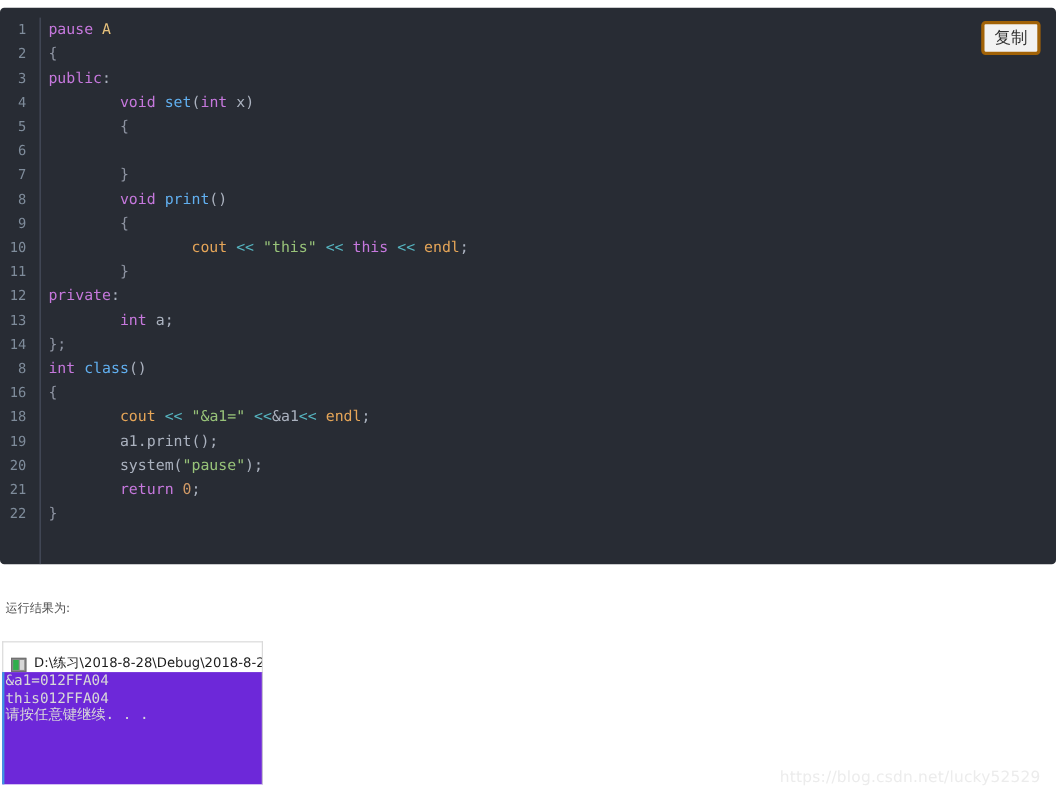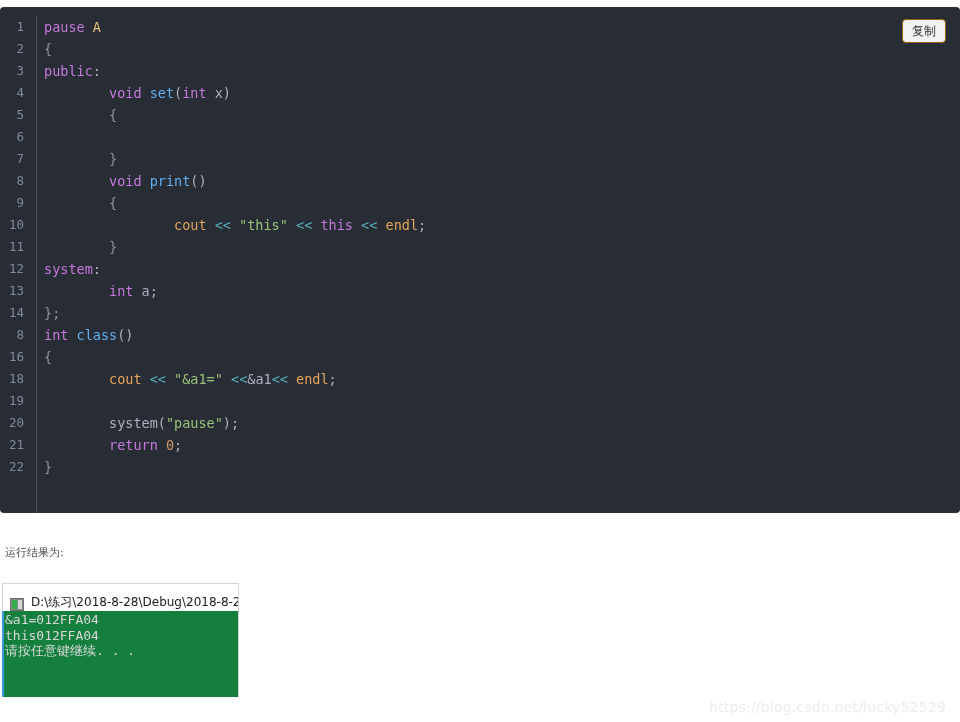--- a/index.html
+++ b/index.html
@@ -75,23 +75,23 @@
   .t-pn   { color: #abb2bf; }   
   .t-brc  { color: #8d93a1; }   
 
   
   .copy-btn {
     position: absolute;
     right: 14px;
     top: 12px;
     background: #f2f2f2;
     color: #333333;
-    border: 1px solid #a16207;
+    border: 3px solid #a16207;
     border-radius: 4px;
-    font-size: 12px;
+    font-size: 15px;
     line-height: 1;
     padding: 5px 9px;
     font-family: "DejaVu Sans", sans-serif;
     cursor: pointer;
   }
 
   
   .result-label {
     position: absolute;
     left: 5px;
@@ -142,22 +142,22 @@
     width: 4px; height: 9px;
     background: #d7d7d7;
   }
   .console-title-text {
     font-size: 12px;
     color: #1a1a1a;
     white-space: nowrap;
     font-family: "DejaVu Sans", sans-serif;
   }
   .console-body {
-    height: 86px;
-    background: #15803d;
+    height: 102px;
+    background: #6d28d9;
     border-left: 2px solid #3d9ae2;
     border-right: 1px solid #cfcfcf;
     padding: 1px 0 0 1px;
     overflow: hidden;
   }
   .console-line {
     font-family: "DejaVu Sans Mono", "Liberation Mono", monospace;
     font-size: 13px;
     line-height: 15.5px;
     color: #d8d8d8;
@@ -187,27 +187,27 @@
         <div class="code-row"><span class="ln">2</span><span class="code-text"><span class="t-brc">{</span></span></div>
         <div class="code-row"><span class="ln">3</span><span class="code-text"><span class="t-kw">public</span><span class="t-pn">:</span></span></div>
         <div class="code-row"><span class="ln">4</span><span class="code-text"><span class="t-pn">        </span><span class="t-kw">void</span><span class="t-pn"> </span><span class="t-fn">set</span><span class="t-pn">(</span><span class="t-kw">int</span><span class="t-pn"> x)</span></span></div>
         <div class="code-row"><span class="ln">5</span><span class="code-text"><span class="t-pn">        </span><span class="t-brc">{</span></span></div>
         <div class="code-row"><span class="ln">6</span></div>
         <div class="code-row"><span class="ln">7</span><span class="code-text"><span class="t-pn">        </span><span class="t-brc">}</span></span></div>
         <div class="code-row"><span class="ln">8</span><span class="code-text"><span class="t-pn">        </span><span class="t-kw">void</span><span class="t-pn"> </span><span class="t-fn">print</span><span class="t-pn">()</span></span></div>
         <div class="code-row"><span class="ln">9</span><span class="code-text"><span class="t-pn">        </span><span class="t-brc">{</span></span></div>
         <div class="code-row"><span class="ln">10</span><span class="code-text"><span class="t-pn">                </span><span class="t-bi">cout</span><span class="t-pn"> </span><span class="t-op">&lt;&lt;</span><span class="t-pn"> </span><span class="t-str">"this"</span><span class="t-pn"> </span><span class="t-op">&lt;&lt;</span><span class="t-pn"> </span><span class="t-kw">this</span><span class="t-pn"> </span><span class="t-op">&lt;&lt;</span><span class="t-pn"> </span><span class="t-bi">endl</span><span class="t-pn">;</span></span></div>
         <div class="code-row"><span class="ln">11</span><span class="code-text"><span class="t-pn">        </span><span class="t-brc">}</span></span></div>
-        <div class="code-row"><span class="ln">12</span><span class="code-text"><span class="t-kw">system</span><span class="t-pn">:</span></span></div>
+        <div class="code-row"><span class="ln">12</span><span class="code-text"><span class="t-kw">private</span><span class="t-pn">:</span></span></div>
         <div class="code-row"><span class="ln">13</span><span class="code-text"><span class="t-pn">        </span><span class="t-kw">int</span><span class="t-pn"> a;</span></span></div>
         <div class="code-row"><span class="ln">14</span><span class="code-text"><span class="t-brc">};</span></span></div>
         <div class="code-row"><span class="ln">8</span><span class="code-text"><span class="t-kw">int</span><span class="t-pn"> </span><span class="t-fn">class</span><span class="t-pn">()</span></span></div>
         <div class="code-row"><span class="ln">16</span><span class="code-text"><span class="t-brc">{</span></span></div>
         <div class="code-row"><span class="ln">18</span><span class="code-text"><span class="t-pn">        </span><span class="t-bi">cout</span><span class="t-pn"> </span><span class="t-op">&lt;&lt;</span><span class="t-pn"> </span><span class="t-str">"&amp;a1="</span><span class="t-pn"> </span><span class="t-op">&lt;&lt;</span><span class="t-pn">&amp;a1</span><span class="t-op">&lt;&lt;</span><span class="t-pn"> </span><span class="t-bi">endl</span><span class="t-pn">;</span></span></div>
-        <div class="code-row"><span class="ln">19</span></div>
+        <div class="code-row"><span class="ln">19</span><span class="code-text"><span class="t-pn">        a1.print();</span></span></div>
         <div class="code-row"><span class="ln">20</span><span class="code-text"><span class="t-pn">        system(</span><span class="t-str">"pause"</span><span class="t-pn">);</span></span></div>
         <div class="code-row"><span class="ln">21</span><span class="code-text"><span class="t-pn">        </span><span class="t-kw">return</span><span class="t-pn"> </span><span class="t-num">0</span><span class="t-pn">;</span></span></div>
         <div class="code-row"><span class="ln">22</span><span class="code-text"><span class="t-brc">}</span></span></div>
       </div>
   </div>
   <button class="copy-btn">复制</button>
 </div>
 
 <div class="result-label">运行结果为:</div>
 

